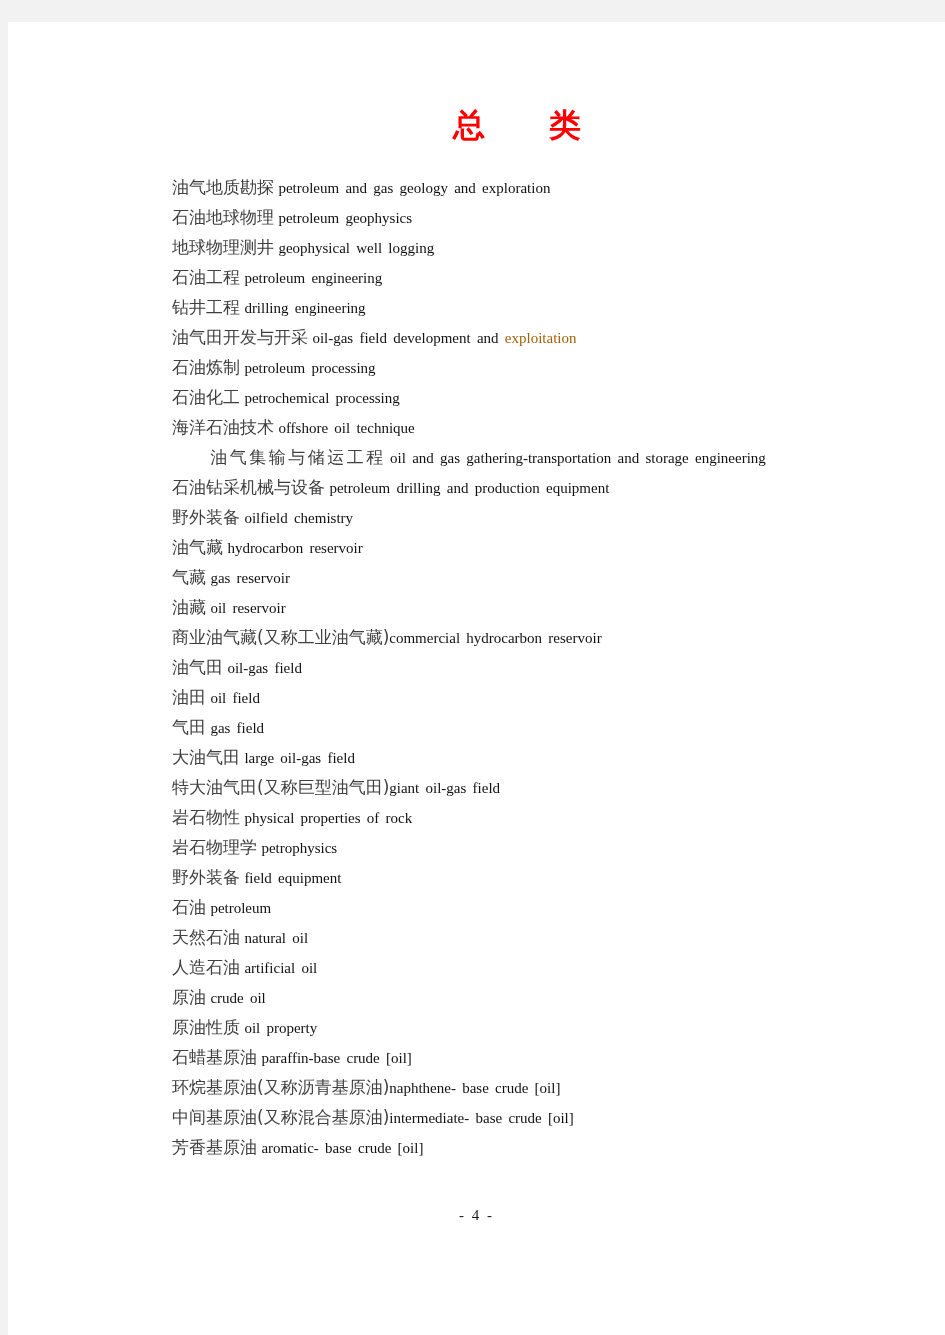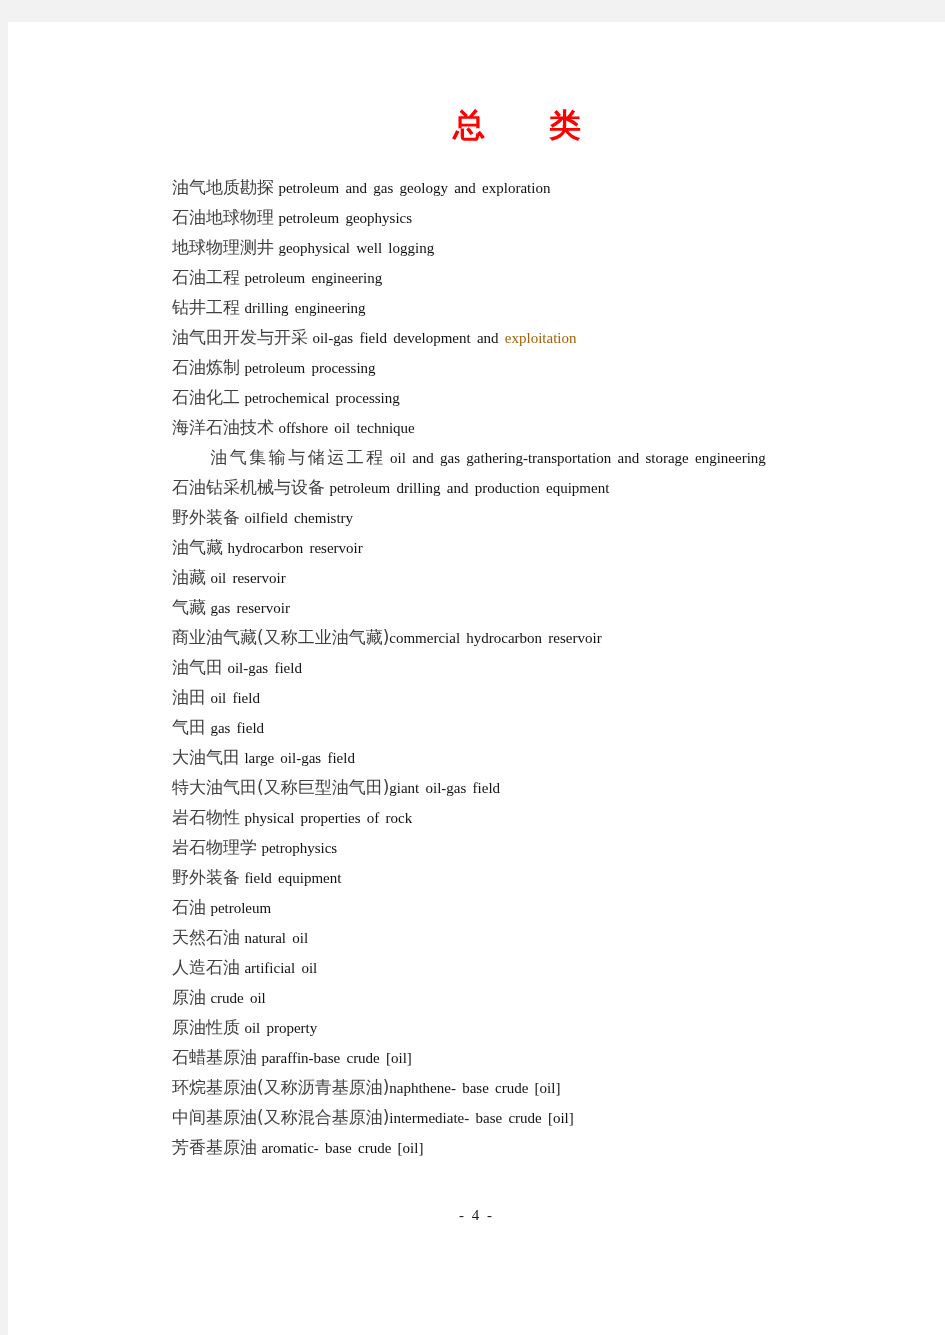--- a/index.html
+++ b/index.html
@@ -116,22 +116,22 @@
         <li class="entry"><span class="cn">石油工程</span> <span class="en">petroleum engineering</span></li>
         <li class="entry"><span class="cn">钻井工程</span> <span class="en">drilling engineering</span></li>
         <li class="entry"><span class="cn">油气田开发与开采</span> <span class="en">oil-gas field development and </span><span class="en red">exploitation</span></li>
         <li class="entry"><span class="cn">石油炼制</span> <span class="en">petroleum processing</span></li>
         <li class="entry"><span class="cn">石油化工</span> <span class="en">petrochemical processing</span></li>
         <li class="entry"><span class="cn">海洋石油技术</span> <span class="en">offshore oil technique</span></li>
         <li class="entry wrap"><span class="cn">油气集输与储运工程</span> <span class="en">oil and gas gathering-transportation and storage engineering</span></li>
         <li class="entry"><span class="cn">石油钻采机械与设备</span> <span class="en">petroleum drilling and production equipment</span></li>
         <li class="entry"><span class="cn">野外装备</span> <span class="en">oilfield chemistry</span></li>
         <li class="entry"><span class="cn">油气藏</span> <span class="en">hydrocarbon reservoir</span></li>
+        <li class="entry"><span class="cn">气藏</span> <span class="en">gas reservoir</span></li>
         <li class="entry"><span class="cn">油藏</span> <span class="en">oil reservoir</span></li>
-        <li class="entry"><span class="cn">气藏</span> <span class="en">gas reservoir</span></li>
         <li class="entry"><span class="cn">商业油气藏(又称工业油气藏)</span><span class="en">commercial hydrocarbon reservoir</span></li>
         <li class="entry"><span class="cn">油气田</span> <span class="en">oil-gas field</span></li>
         <li class="entry"><span class="cn">油田</span> <span class="en">oil field</span></li>
         <li class="entry"><span class="cn">气田</span> <span class="en">gas field</span></li>
         <li class="entry"><span class="cn">大油气田</span> <span class="en">large oil-gas field</span></li>
         <li class="entry"><span class="cn">特大油气田(又称巨型油气田)</span><span class="en">giant oil-gas field</span></li>
         <li class="entry"><span class="cn">岩石物性</span> <span class="en">physical properties of rock</span></li>
         <li class="entry"><span class="cn">岩石物理学</span> <span class="en">petrophysics</span></li>
         <li class="entry"><span class="cn">野外装备</span> <span class="en">field equipment</span></li>
         <li class="entry"><span class="cn">石油</span> <span class="en">petroleum</span></li>

